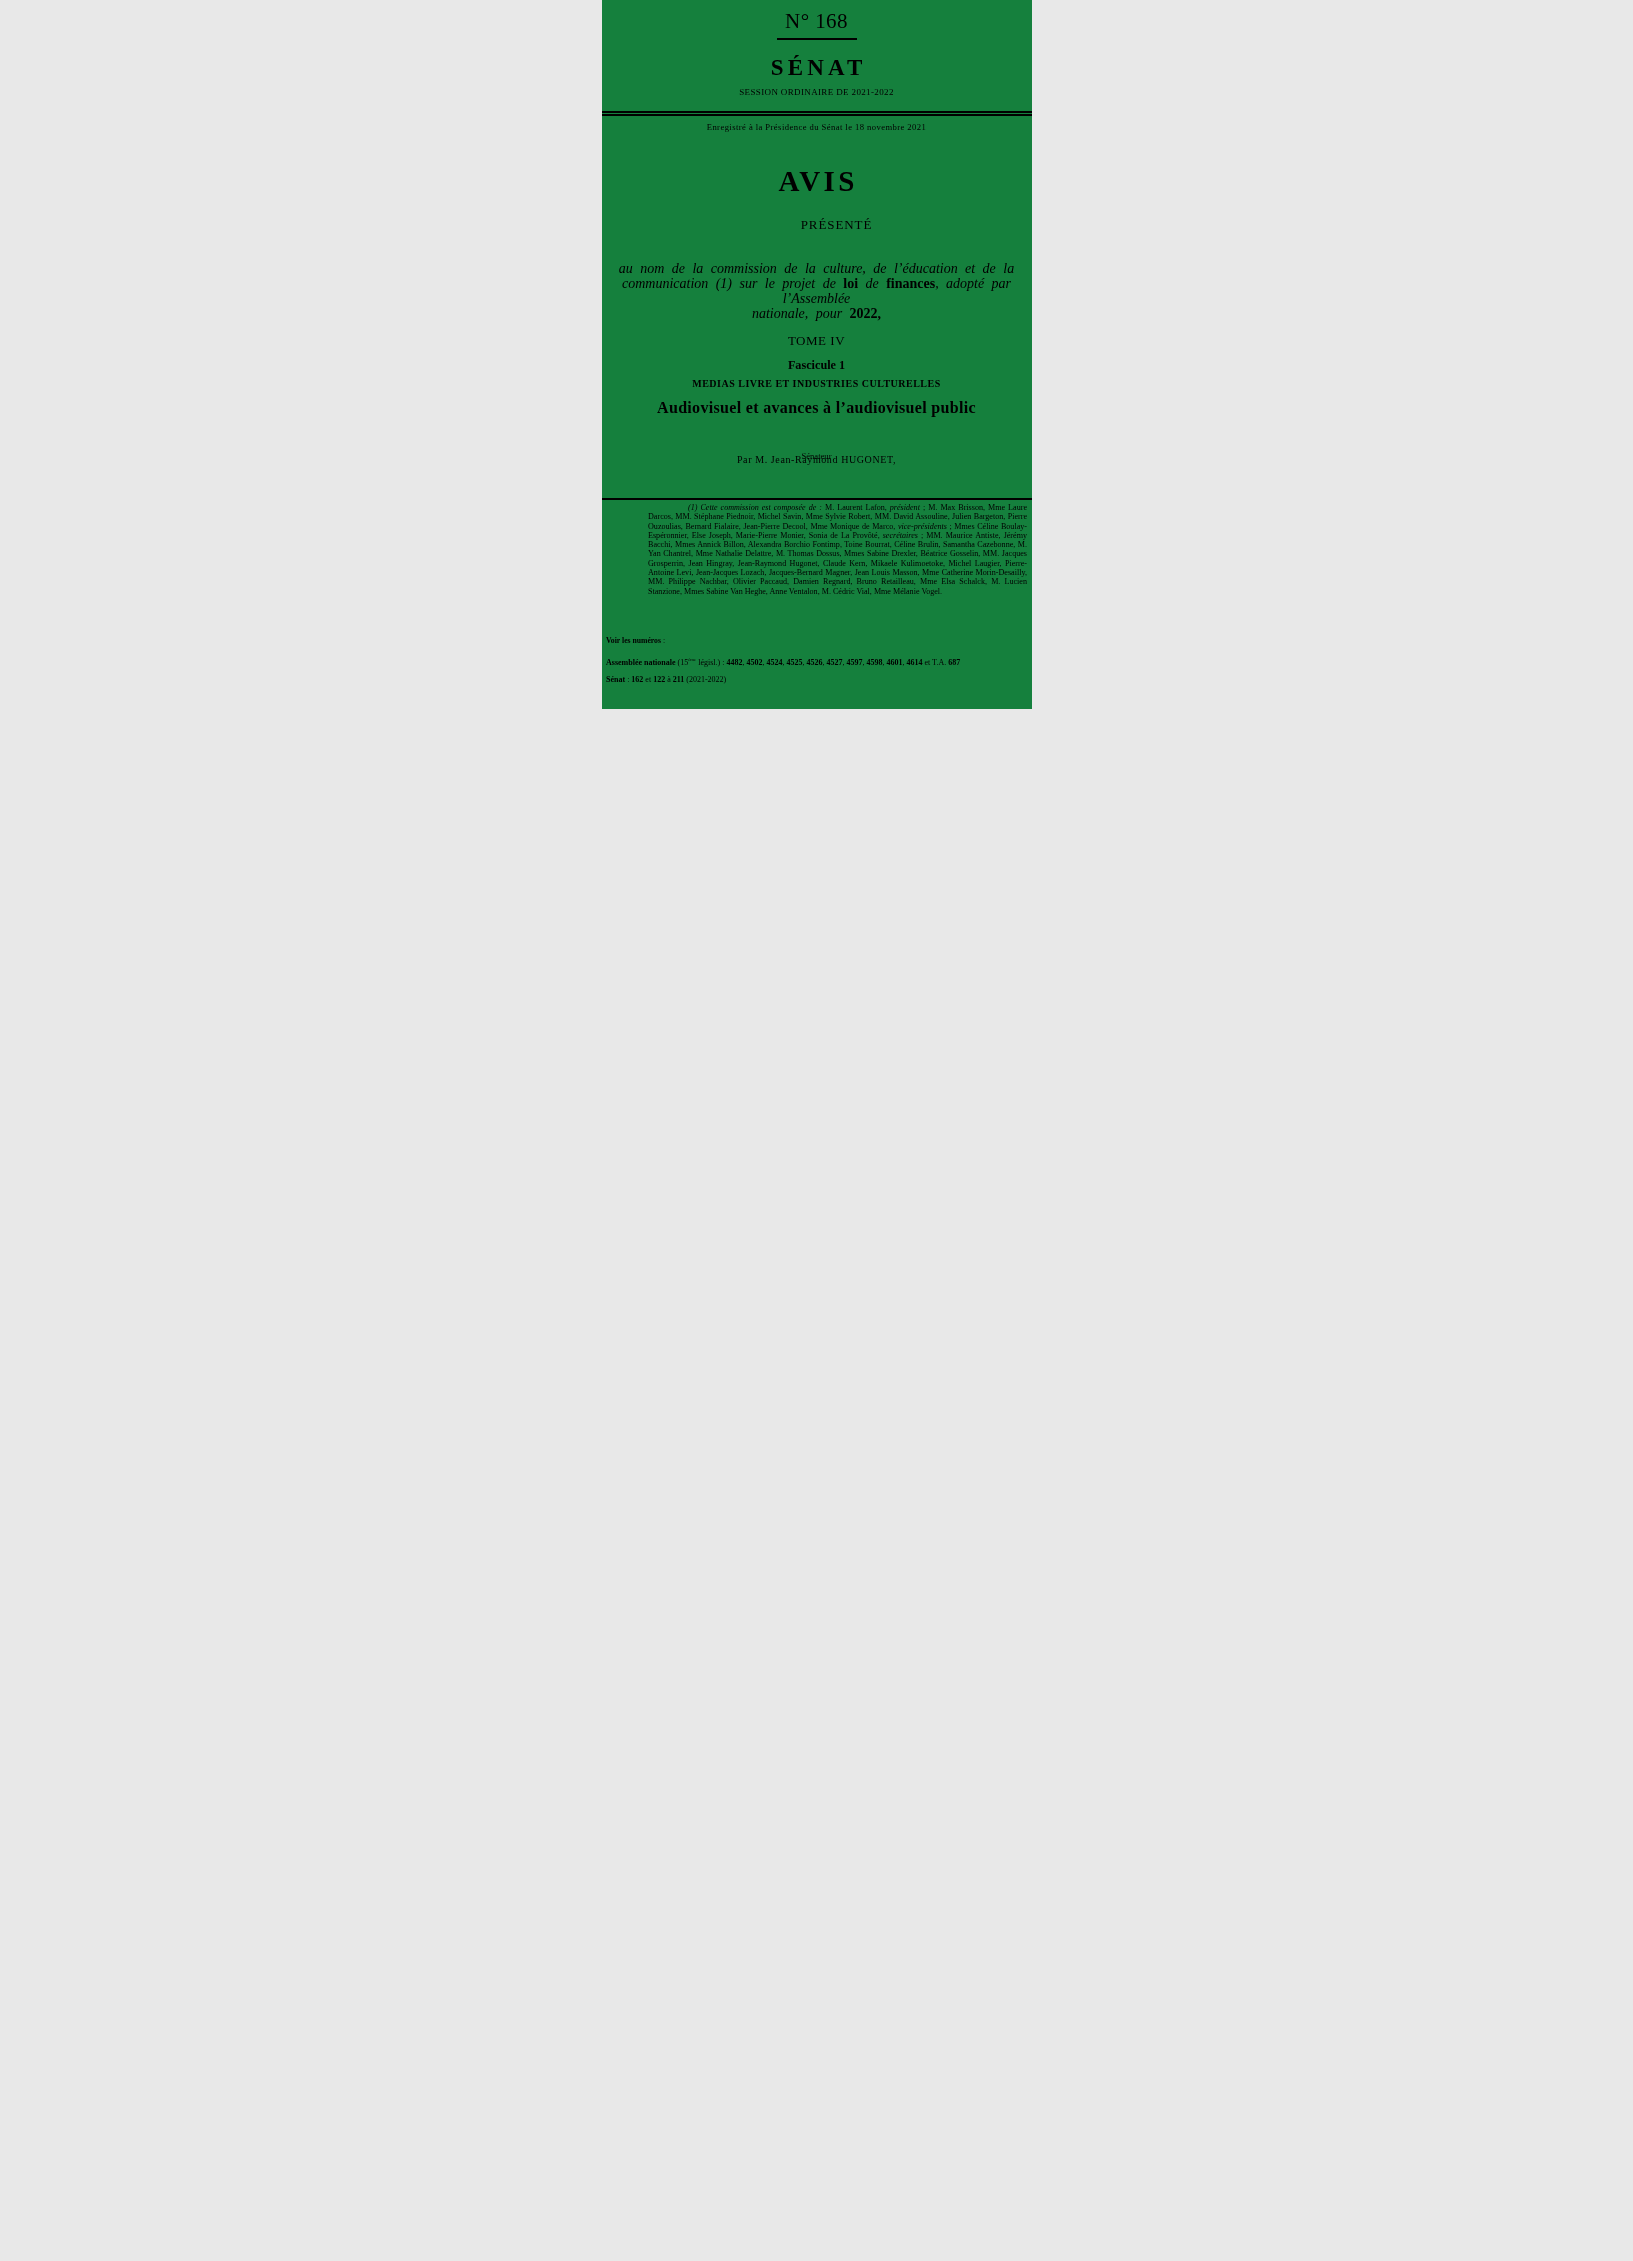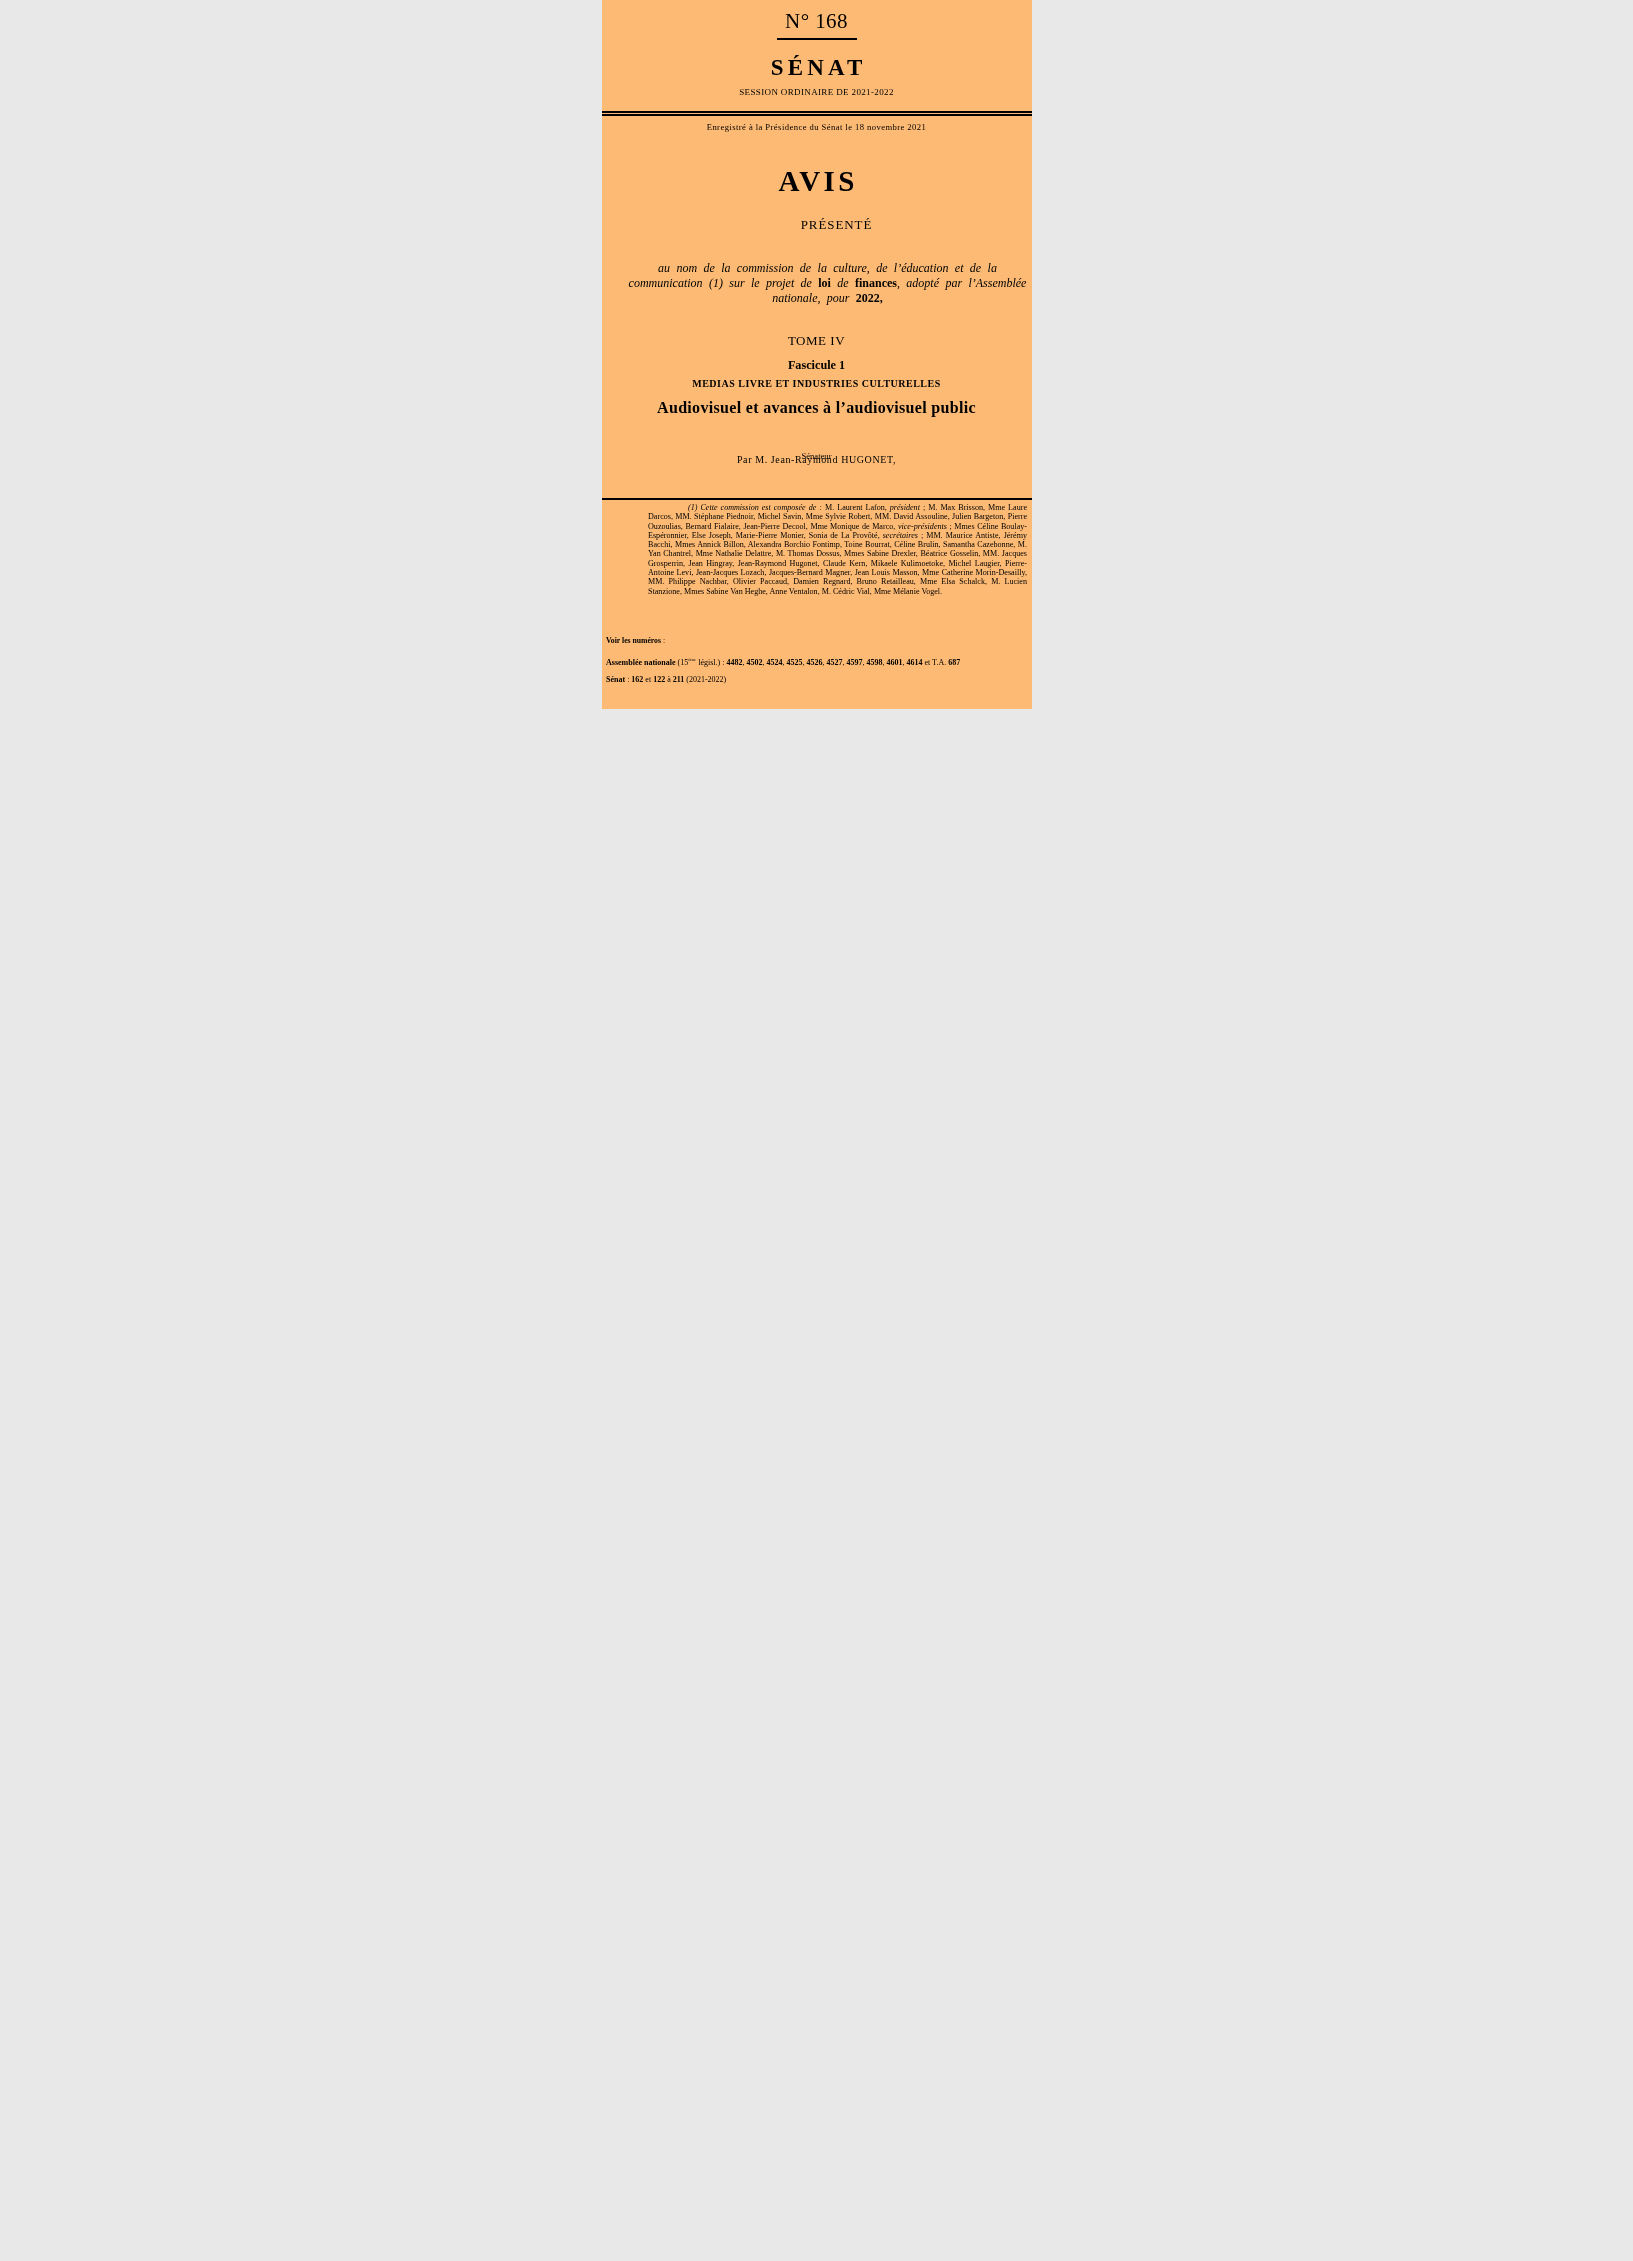--- a/index.html
+++ b/index.html
@@ -1,36 +1,36 @@
 <!DOCTYPE html>
 <html lang="fr" style="font-size:7.2px"><head>
 <meta charset="utf-8">
 <style>
   html,body{margin:0;padding:0;background:#e8e8e8;}
   .page{
     position:relative;
     width:430px;height:709px;
     margin:0 auto;
-    background:#fdba74;
+    background:#15803d;
     color:#000;
     font-family:"Liberation Serif","DejaVu Serif",serif;
     overflow:hidden;
   }
   .abs{position:absolute;left:0;width:100%;text-align:center;}
   .num{top:9px;font-size:21px;letter-spacing:0.02em;}
   .num-underline{position:absolute;top:38px;left:175px;width:80px;height:1.8px;background:#000;}
   .senat{top:55px;font-size:23px;font-weight:700;letter-spacing:0.18em;padding-left:0.18em;box-sizing:border-box;}
   .session{top:87px;font-size:9px;letter-spacing:0.04em;}
   .rule{position:absolute;left:0;width:100%;background:#000;height:1.8px;}
   .rule1{top:111px;}
   .rule2{top:114px;}
   .registration{top:122px;font-size:8.6px;letter-spacing:0.05em;}
   .avis{top:165px;font-size:29px;font-weight:700;letter-spacing:0.12em;padding-left:0.12em;box-sizing:border-box;}
   .presente{top:217px;font-size:13px;letter-spacing:0.07em;padding-left:20px;}
-  .commission{top:261px;font-size:12px;font-style:italic;line-height:15px;word-spacing:0.28em;margin-left:11px;}
+  .commission{top:261px;font-size:14px;font-style:italic;line-height:15px;word-spacing:0.28em;}
   .tome{top:333px;font-size:13px;letter-spacing:0.04em;}
   .fascicule{top:358px;font-size:12.2px;font-weight:700;}
   .mission{top:378px;font-size:10px;font-weight:700;letter-spacing:0.05em;}
   .subtitle{top:399px;font-size:16px;font-weight:700;letter-spacing:0.02em;}
   .author{top:419px;font-size:10px;letter-spacing:0.06em;margin-top:35px;}
   .role{top:451px;font-size:8.6px;}
   .footnote-rule{top:498px;}
   .footnote{
     position:absolute;top:503px;left:4.5px;right:4.5px;
     font-size:8.1px;line-height:9.3px;

